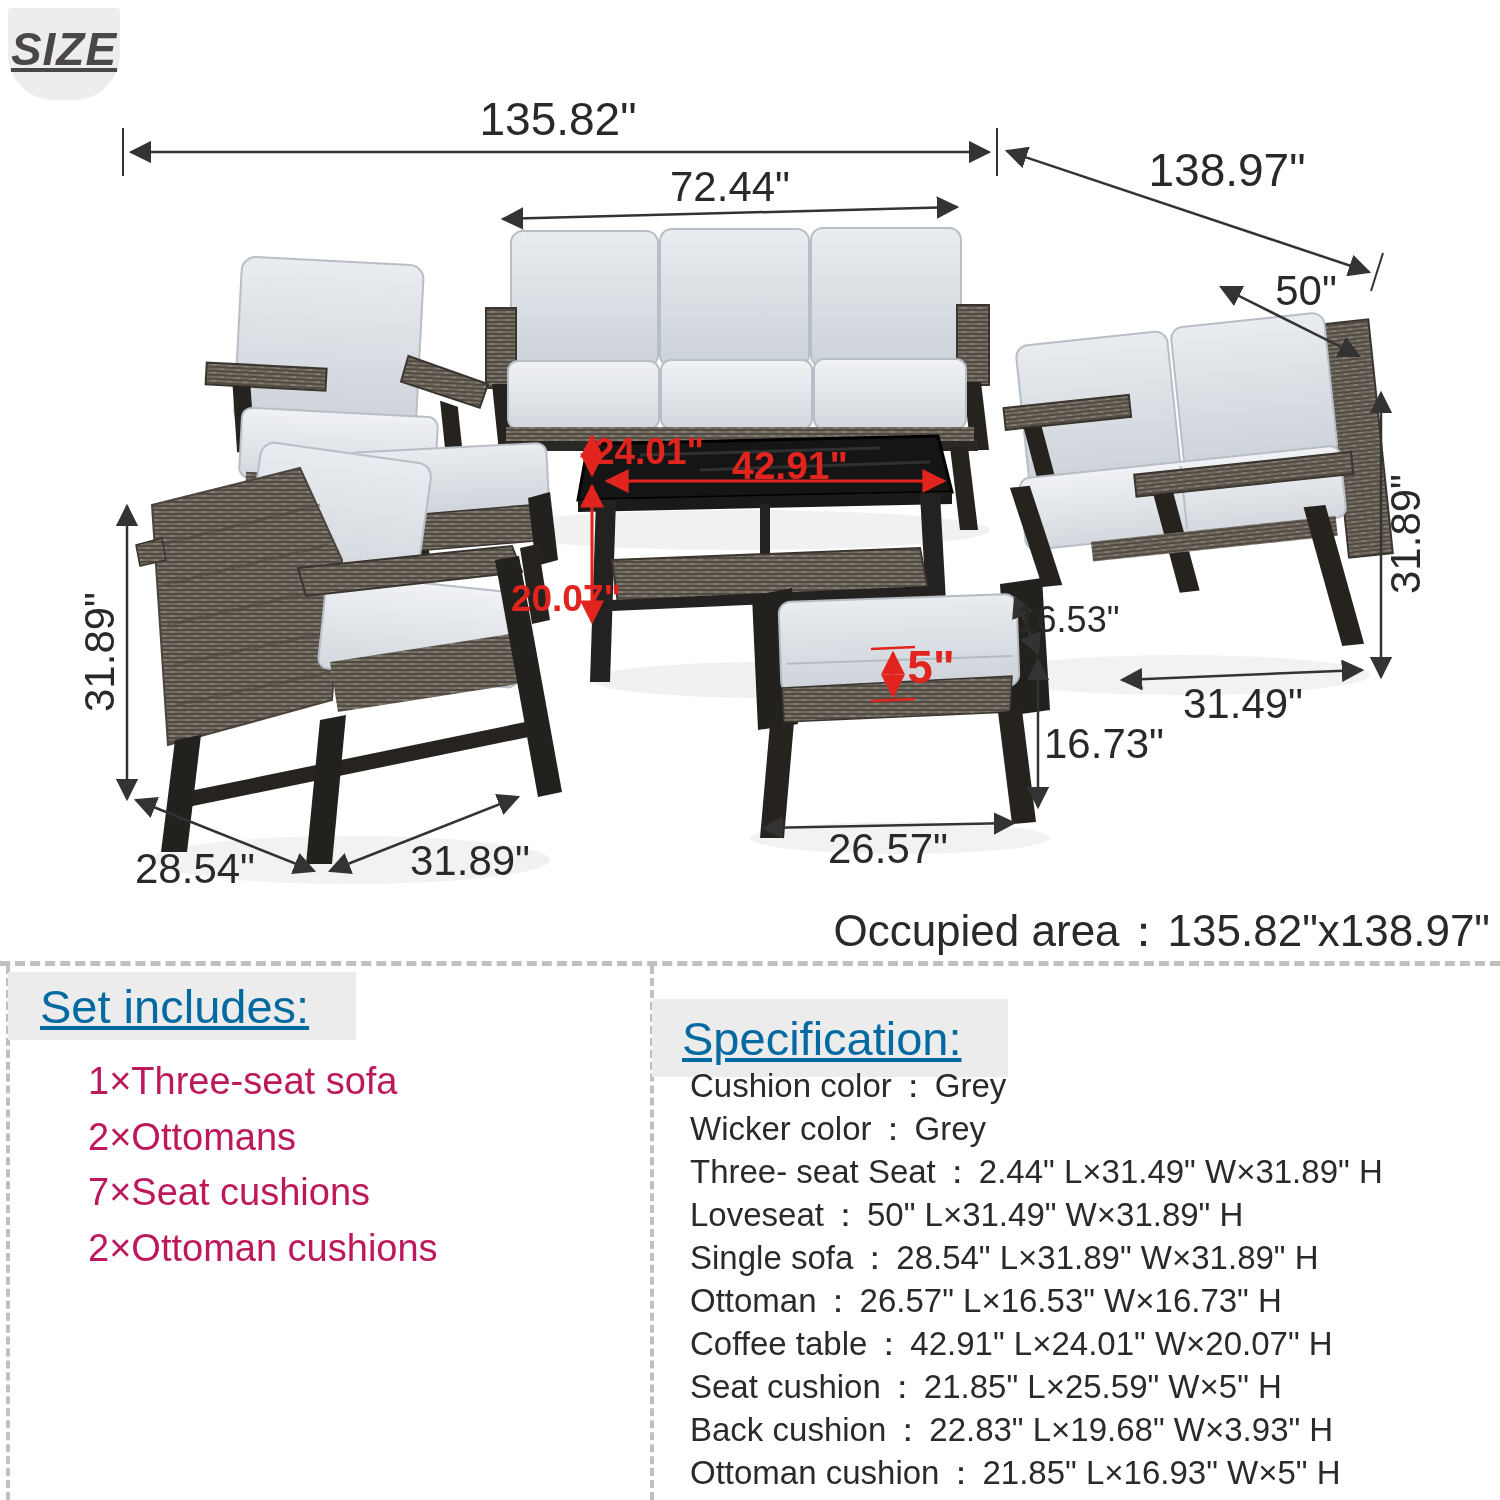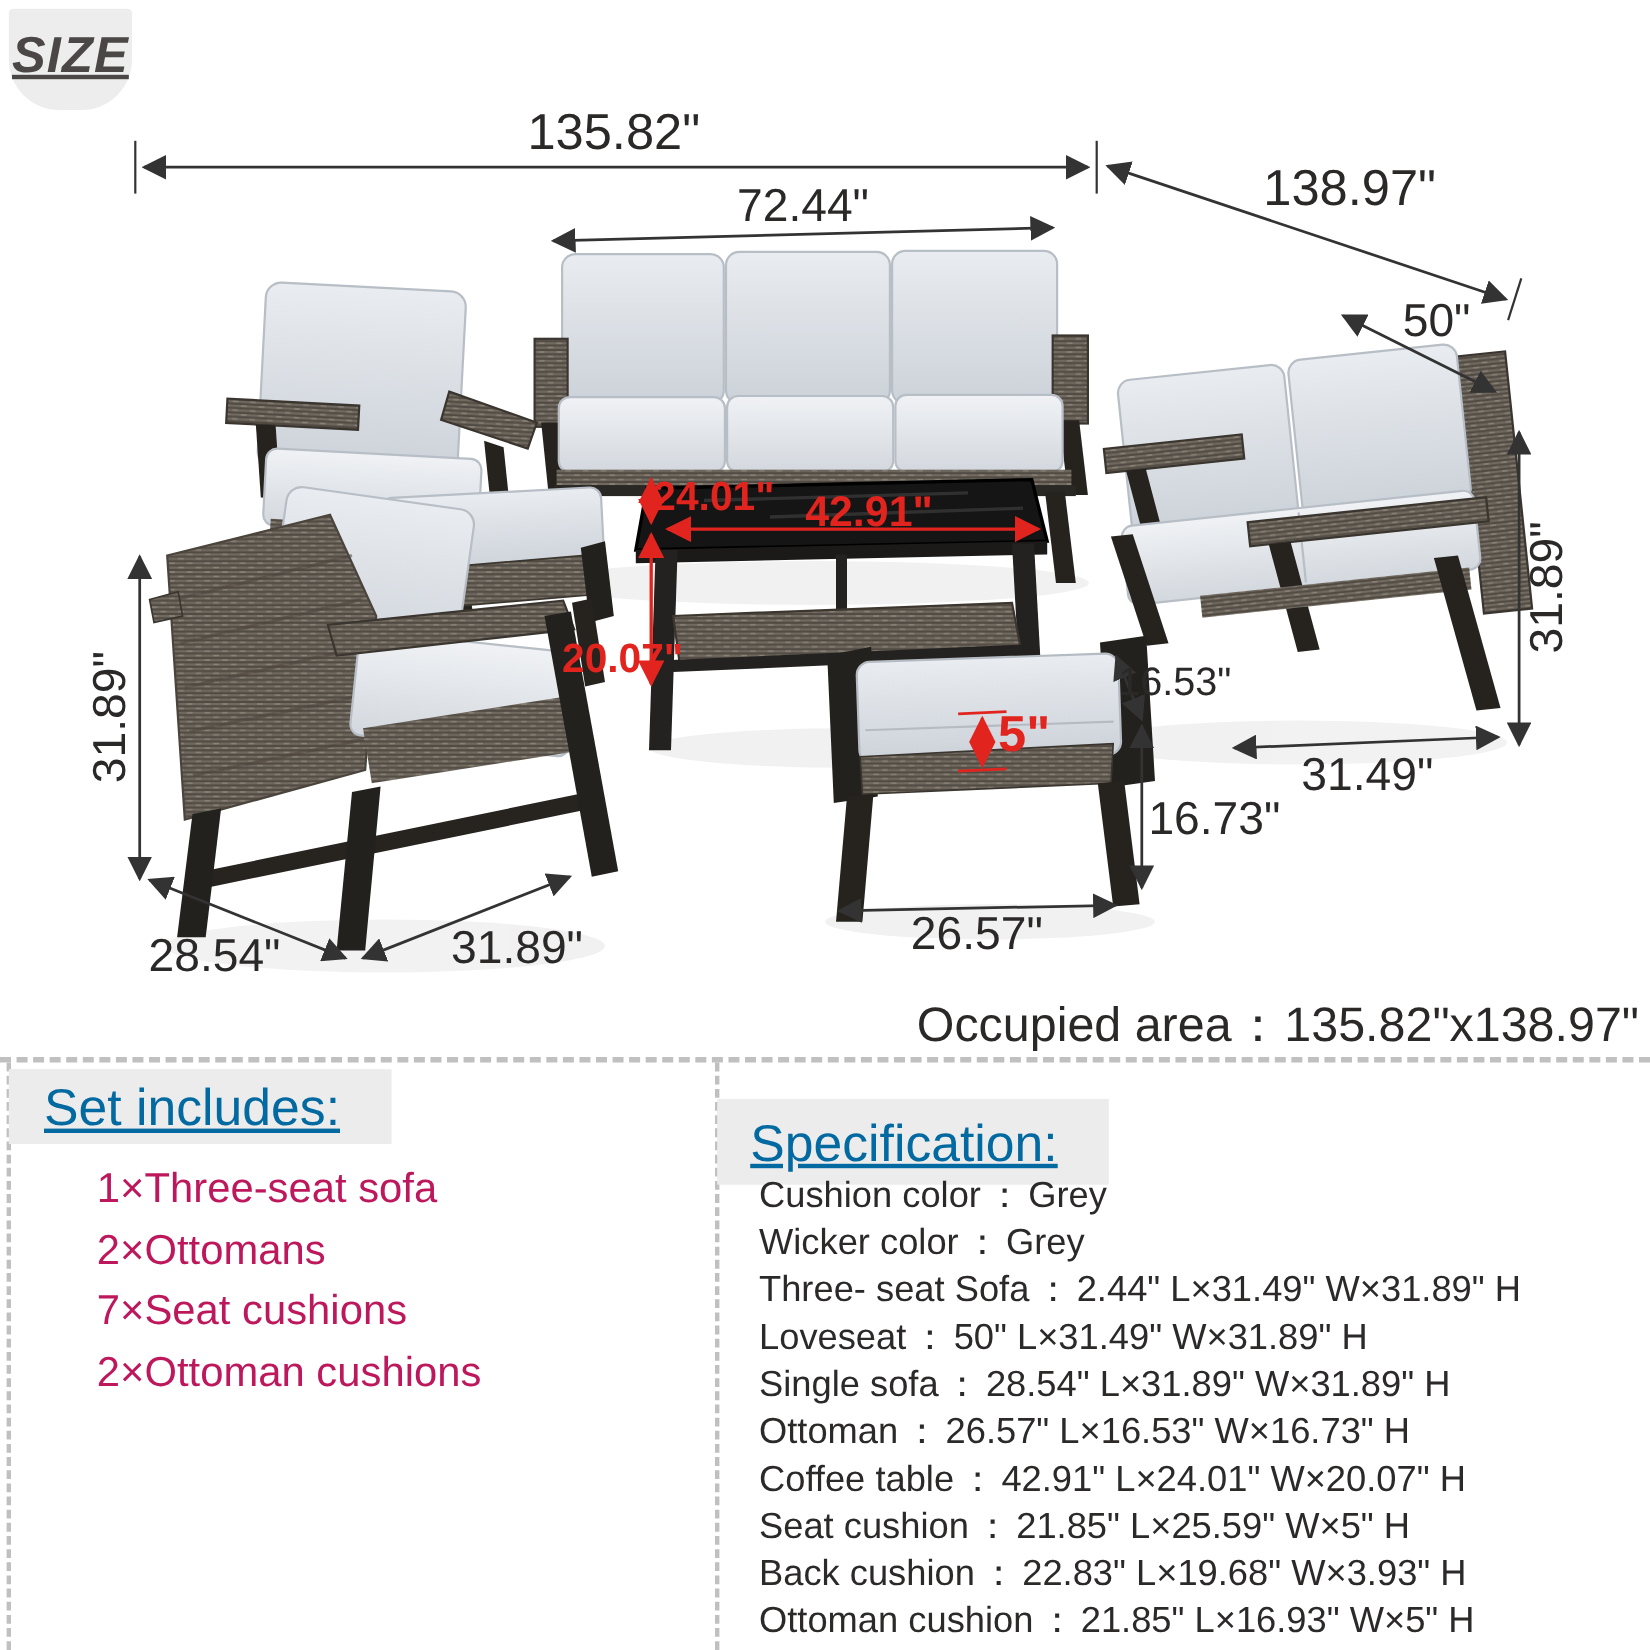--- a/index.html
+++ b/index.html
@@ -232,21 +232,21 @@
     <div class="item">1×Three-seat sofa</div>
     <div class="item">2×Ottomans</div>
     <div class="item">7×Seat cushions</div>
     <div class="item">2×Ottoman cushions</div>
   </div>
 
   <div class="sec-title spec-title">Specification:</div>
   <div class="spec-list">
     <div class="row"><span>Cushion color</span><span class="sep">：</span><span>Grey</span></div>
     <div class="row"><span>Wicker color</span><span class="sep">：</span><span>Grey</span></div>
-    <div class="row"><span>Three- seat Sofa</span><span class="sep">：</span><span>2.44" L×31.49" W×31.89" H</span></div>
+    <div class="row"><span>Three- seat Seat</span><span class="sep">：</span><span>2.44" L×31.49" W×31.89" H</span></div>
     <div class="row"><span>Loveseat</span><span class="sep">：</span><span>50" L×31.49" W×31.89" H</span></div>
     <div class="row"><span>Single sofa</span><span class="sep">：</span><span>28.54" L×31.89" W×31.89" H</span></div>
     <div class="row"><span>Ottoman</span><span class="sep">：</span><span>26.57" L×16.53" W×16.73" H</span></div>
     <div class="row"><span>Coffee table</span><span class="sep">：</span><span>42.91" L×24.01" W×20.07" H</span></div>
     <div class="row"><span>Seat cushion</span><span class="sep">：</span><span>21.85" L×25.59" W×5" H</span></div>
     <div class="row"><span>Back cushion</span><span class="sep">：</span><span>22.83" L×19.68" W×3.93" H</span></div>
     <div class="row"><span>Ottoman cushion</span><span class="sep">：</span><span>21.85" L×16.93" W×5" H</span></div>
   </div>
 
 </div>

